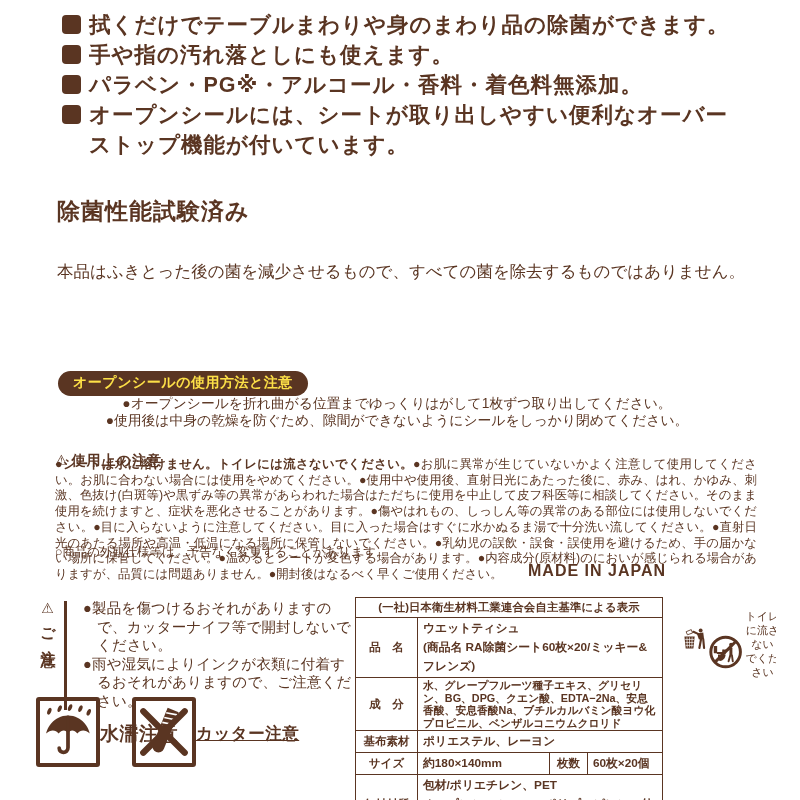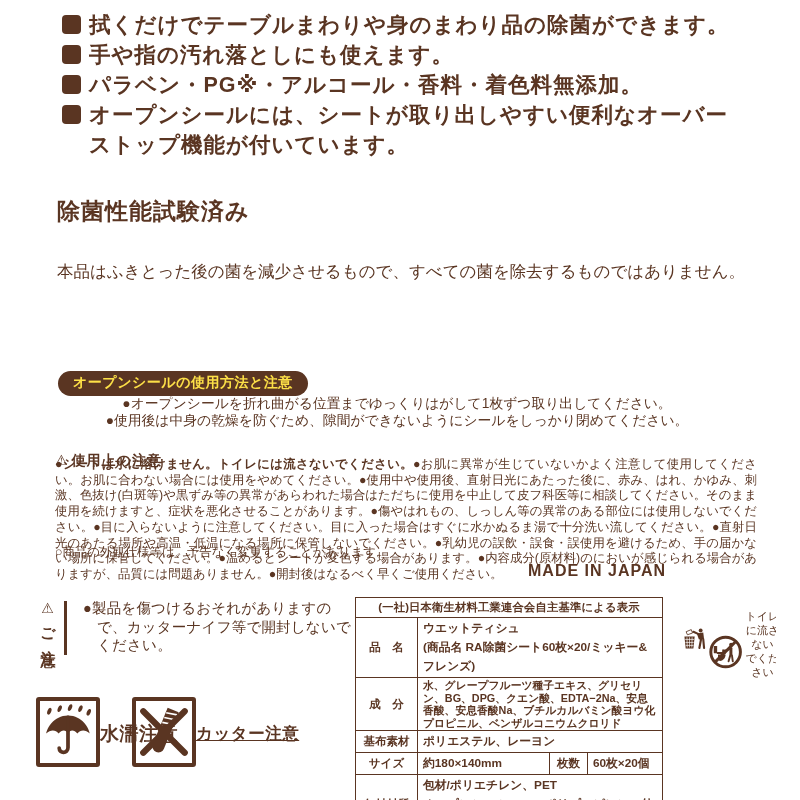--- a/index.html
+++ b/index.html
@@ -111,20 +111,21 @@
   <div class="madein">MADE IN JAPAN</div>
 
   <div class="caution">
     <div class="caution-label">
       <span class="tri">⚠</span>
       <span class="caution-vert">ご注意</span>
     </div>
     <div class="caution-div"></div>
     <div class="caution-items">
       <div>●製品を傷つけるおそれがありますので、カッターナイフ等で開封しないでください。</div>
+      <div>●雨や湿気によりインクが衣類に付着するおそれがありますので、ご注意ください。</div>
     </div>
   </div>
 
   <div class="warn-icons">
     <div class="warn-cell">
       <div class="warn-box">
         <svg width="56" height="56" viewBox="0 0 54 54">
           <ellipse class="ink" cx="9" cy="7" rx="1.8" ry="3.4" transform="rotate(22 9 7)"></ellipse>
           <ellipse class="ink" cx="19" cy="4.5" rx="1.8" ry="3.4" transform="rotate(22 19 4.5)"></ellipse>
           <ellipse class="ink" cx="29" cy="3.5" rx="1.8" ry="3.4" transform="rotate(22 29 3.5)"></ellipse>

